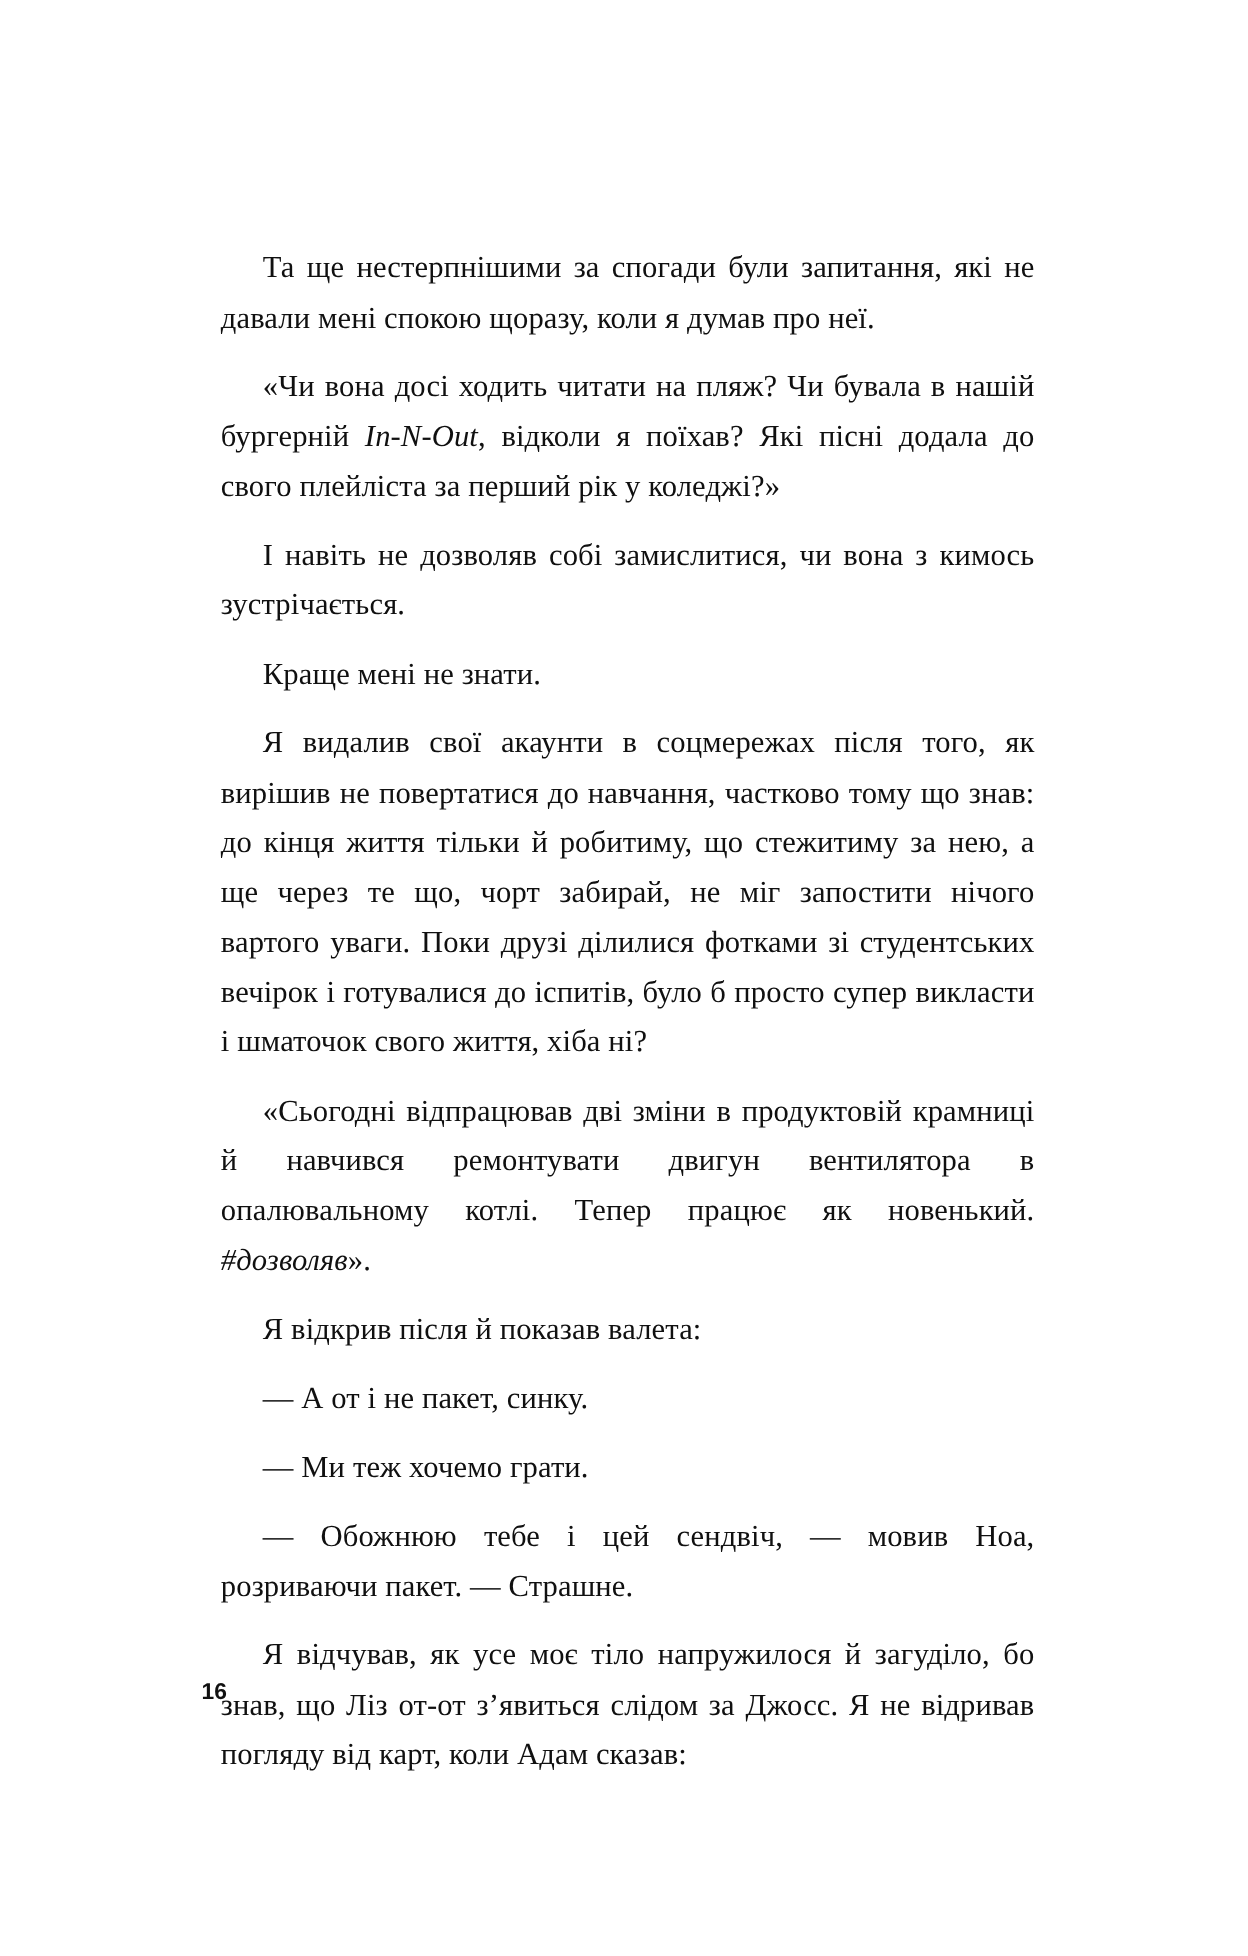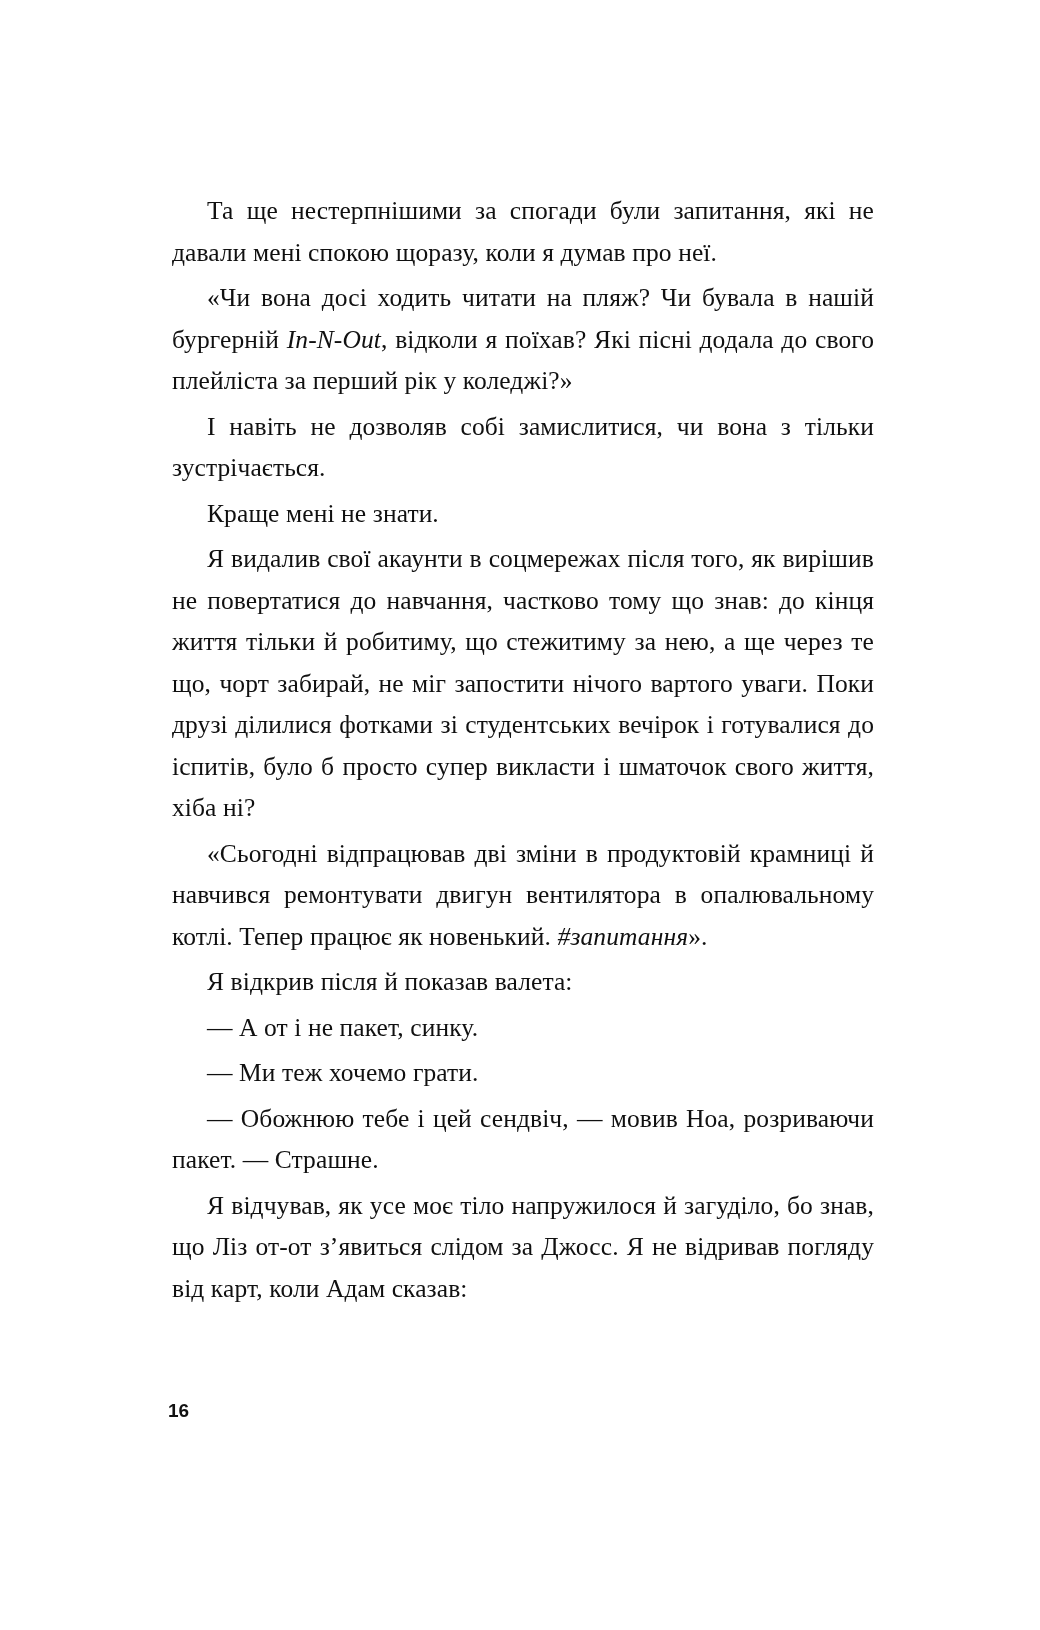--- a/index.html
+++ b/index.html
@@ -22,21 +22,21 @@
     left: 168px;
     top: 186px;
     width: 710px;
     font-size: 25.5px;
     line-height: 41.5px;
     text-align: justify;
     text-justify: inter-word;
     letter-spacing: 0.1px;
   }
   .text-block p {
-    margin: 4px;
+    margin: 16px;
     text-indent: 35px;
   }
   .text-block i {
     font-style: italic;
     font-family: Liberation Serif, serif;
   }
   .page-number {
     position: absolute;
     left: 168px;
     top: 1400px;
@@ -46,24 +46,24 @@
     color: #111111;
   }
 </style>
 </head>
 <body>
 
 <div class="page">
   <div class="text-block" id="body">
       <p><span>Та ще нестерпнішими за спогади були запитання, які не давали мені спокою щоразу, коли я думав про неї.</span></p>
       <p><span>«Чи вона досі ходить читати на пляж? Чи бувала в нашій бургерній </span><i>In-N-Out</i><span>, відколи я поїхав? Які пісні додала до свого плейліста за перший рік у коледжі?»</span></p>
-      <p><span>І навіть не дозволяв собі замислитися, чи вона з тільки зустрічається.</span></p>
+      <p><span>І навіть не дозволяв собі замислитися, чи вона з кимось зустрічається.</span></p>
       <p><span>Краще мені не знати.</span></p>
       <p><span>Я видалив свої акаунти в соцмережах після того, як вирішив не повертатися до навчання, частково тому що знав: до кінця життя тільки й робитиму, що стежитиму за нею, а ще через те що, чорт забирай, не міг запостити нічого вартого уваги. Поки друзі ділилися фотками зі студентських вечірок і готувалися до іспитів, було б просто супер викласти і шматочок свого життя, хіба ні?</span></p>
-      <p><span>«Сьогодні відпрацював дві зміни в продуктовій крамниці й навчився ремонтувати двигун вентилятора в опалювальному котлі. Тепер працює як новенький. </span><i>#запитання</i><span>».</span></p>
+      <p><span>«Сьогодні відпрацював дві зміни в продуктовій крамниці й навчився ремонтувати двигун вентилятора в опалювальному котлі. Тепер працює як новенький. </span><i>#дозволяв</i><span>».</span></p>
       <p><span>Я відкрив після й показав валета:</span></p>
       <p><span>— А от і не пакет, синку.</span></p>
       <p><span>— Ми теж хочемо грати.</span></p>
       <p><span>— Обожнюю тебе і цей сендвіч, — мовив Ноа, розриваючи пакет. — Страшне.</span></p>
       <p><span>Я відчував, як усе моє тіло напружилося й загуділо, бо знав, що Ліз от-от з’явиться слідом за Джосс. Я не відривав погляду від карт, коли Адам сказав:</span></p>
     </div>
   <div class="page-number">16</div>
 </div>
 
 </body></html>

